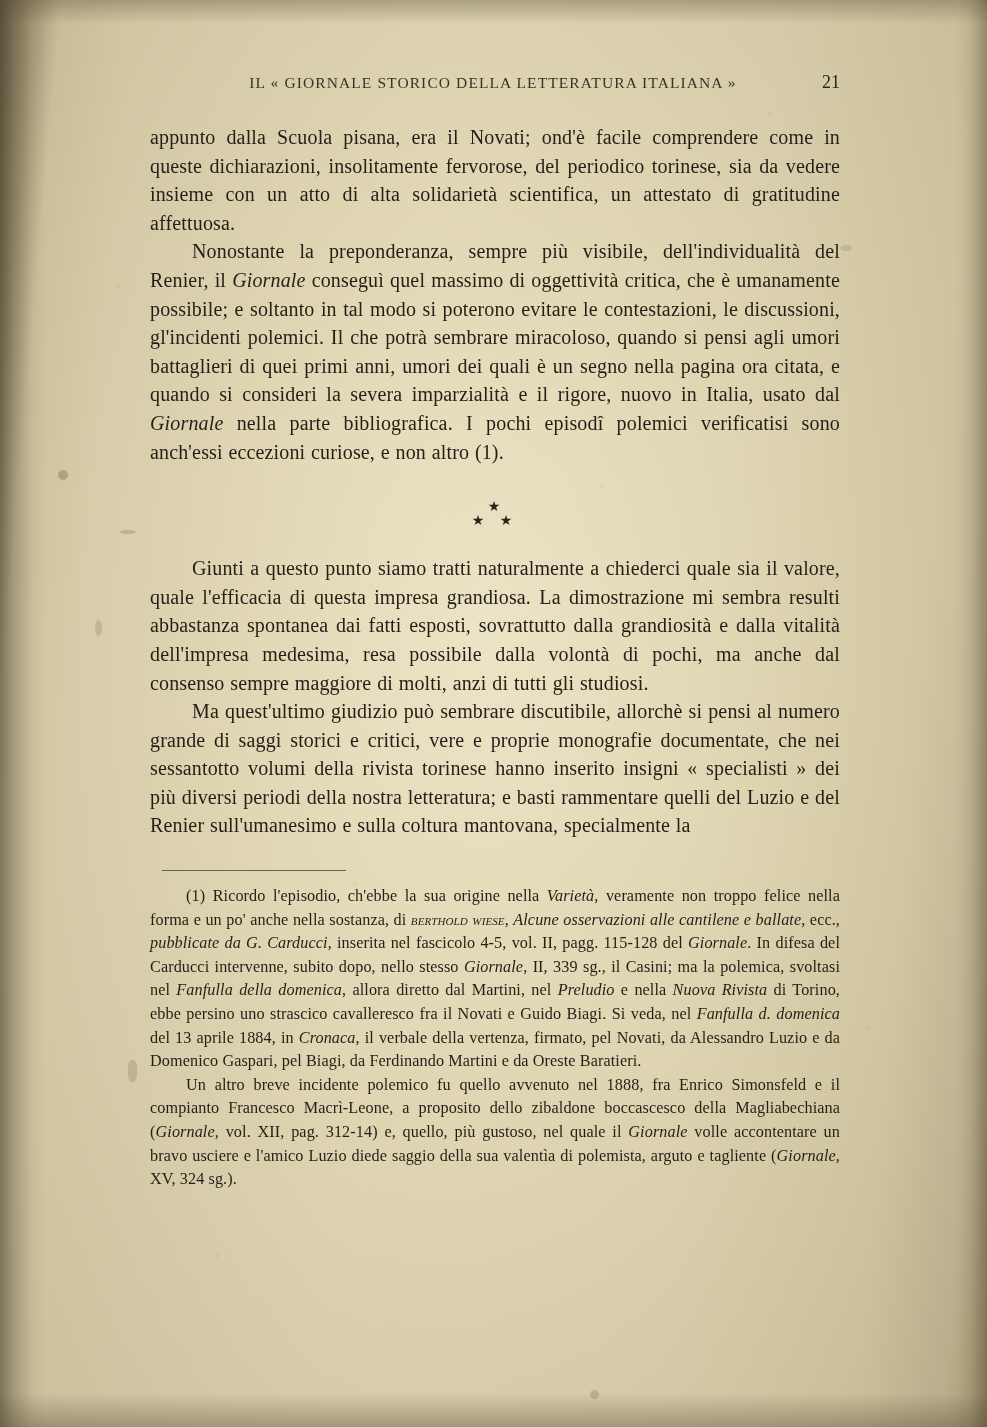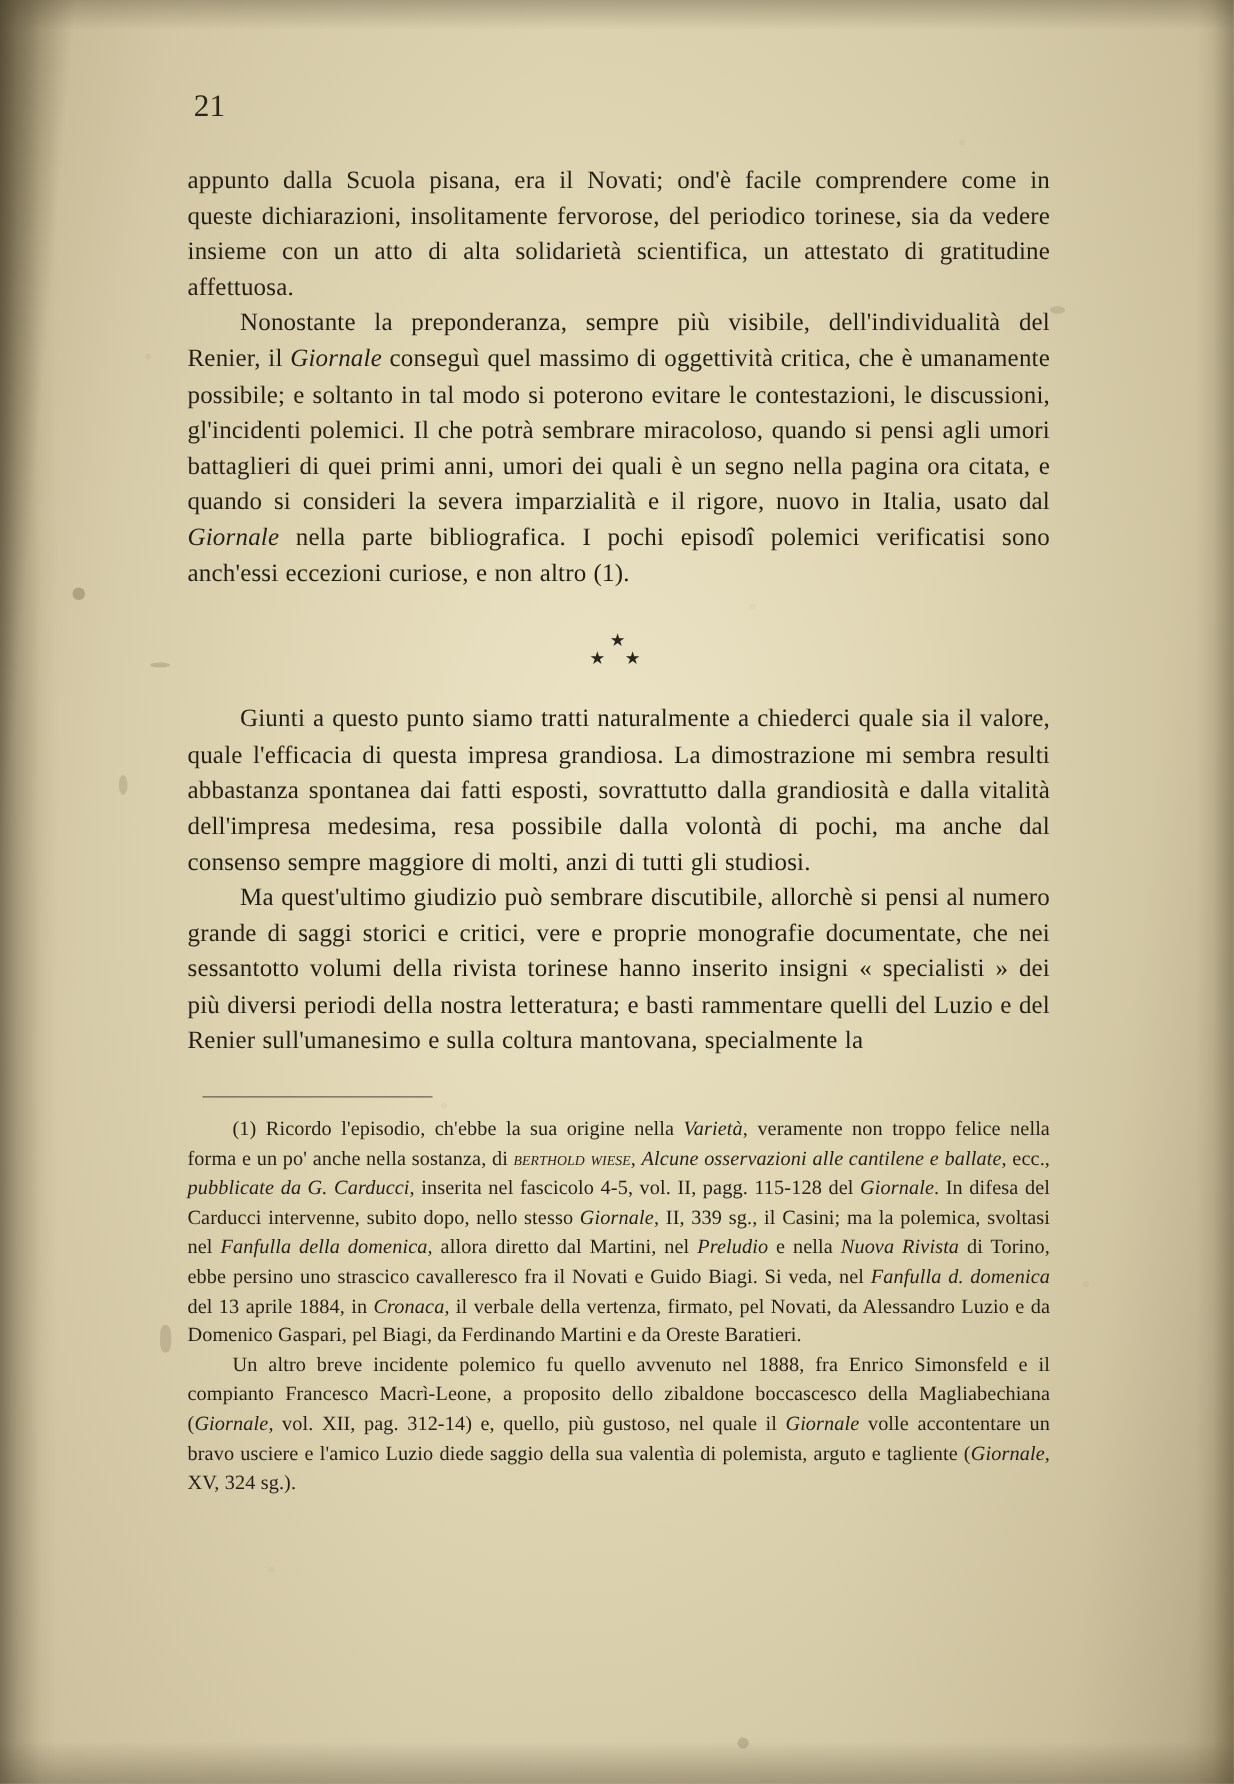--- a/index.html
+++ b/index.html
@@ -81,21 +81,21 @@
     text-align: center;
     font-size: 15.5px;
     letter-spacing: 1.1px;
     color: #2b261c;
     font-variant: small-caps;
     text-transform: uppercase;
     padding-left: 26px;
     opacity: .92;
   }
   .folio {
-    font-size: 25px;
+    font-size: 18px;
     color: #2b261c;
     min-width: 30px;
     text-align: right;
   }
   p.body {
     margin: 0;
     font-size: 20px;
     line-height: 28.6px;
     text-align: justify;
     color: #241f16;
@@ -158,20 +158,21 @@
   <div class="blob" style="left:58px;top:470px;width:10px;height:10px;background:rgba(90,76,48,0.30);"></div>
   <div class="blob" style="left:120px;top:530px;width:16px;height:4px;background:rgba(90,76,48,0.22);"></div>
   <div class="blob" style="left:95px;top:620px;width:7px;height:16px;background:rgba(90,76,48,0.18);"></div>
   <div class="blob" style="left:128px;top:1060px;width:9px;height:22px;background:rgba(90,76,48,0.20);border-radius:40%;"></div>
   <div class="blob" style="left:590px;top:1390px;width:9px;height:9px;background:rgba(90,76,48,0.22);"></div>
   <div class="blob" style="left:840px;top:245px;width:12px;height:6px;background:rgba(90,76,48,0.16);"></div>
 
   <div class="content">
 
     <div class="header-row">
+      <div class="running-head">Il « Giornale storico della letteratura italiana »</div>
       <div class="folio">21</div>
     </div>
 
     <p class="body noindent">appunto dalla Scuola pisana, era il Novati; ond'è facile comprendere come in queste dichiarazioni, insolitamente fervorose, del periodico torinese, sia da vedere insieme con un atto di alta solidarietà scientifica, un attestato di gratitudine affettuosa.</p>
     <p class="body">Nonostante la preponderanza, sempre più visibile, dell'individualità del Renier, il <i>Giornale</i> conseguì quel massimo di oggettività critica, che è umanamente possibile; e soltanto in tal modo si poterono evitare le contestazioni, le discussioni, gl'incidenti polemici. Il che potrà sembrare miracoloso, quando si pensi agli umori battaglieri di quei primi anni, umori dei quali è un segno nella pagina ora citata, e quando si consideri la severa imparzialità e il rigore, nuovo in Italia, usato dal <i>Giornale</i> nella parte bibliografica. I pochi episodî polemici verificatisi sono anch'essi eccezioni curiose, e non altro (1).</p>
 
     <div class="ast">
       <span class="top">★</span>
       <span class="bot">★ ★</span>
     </div>

